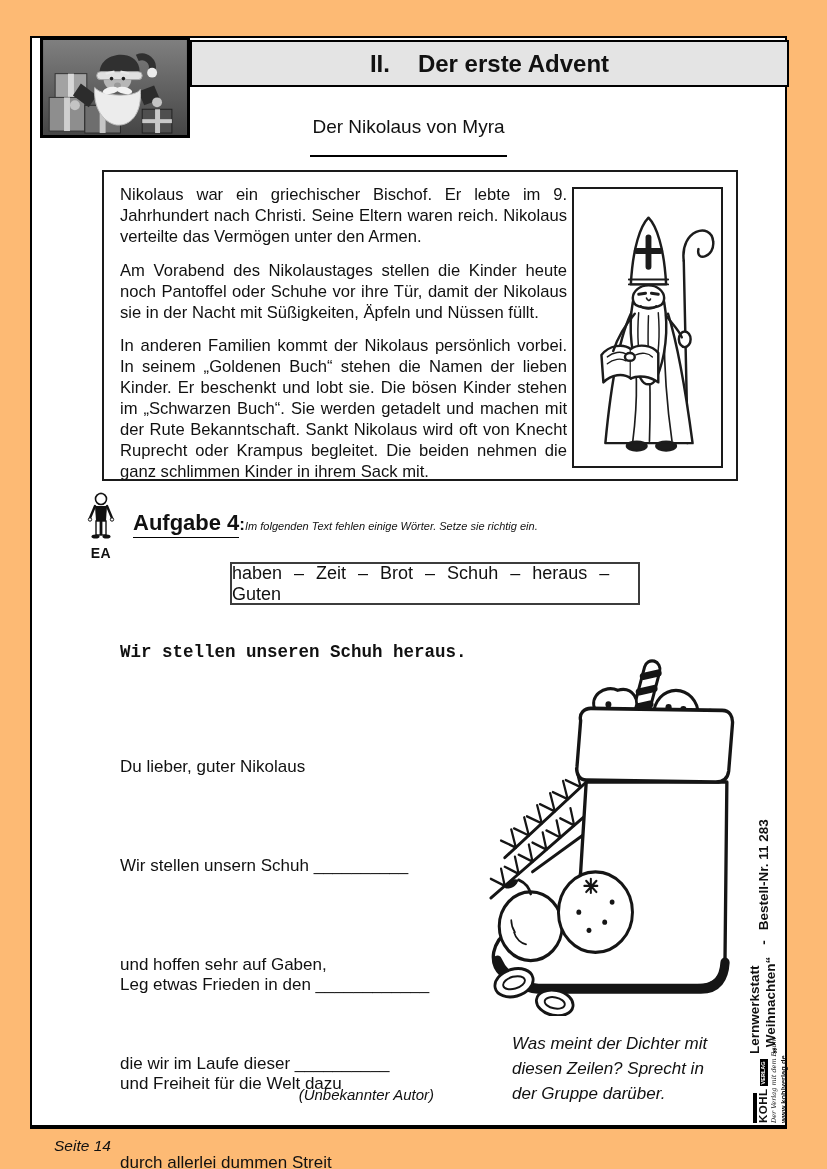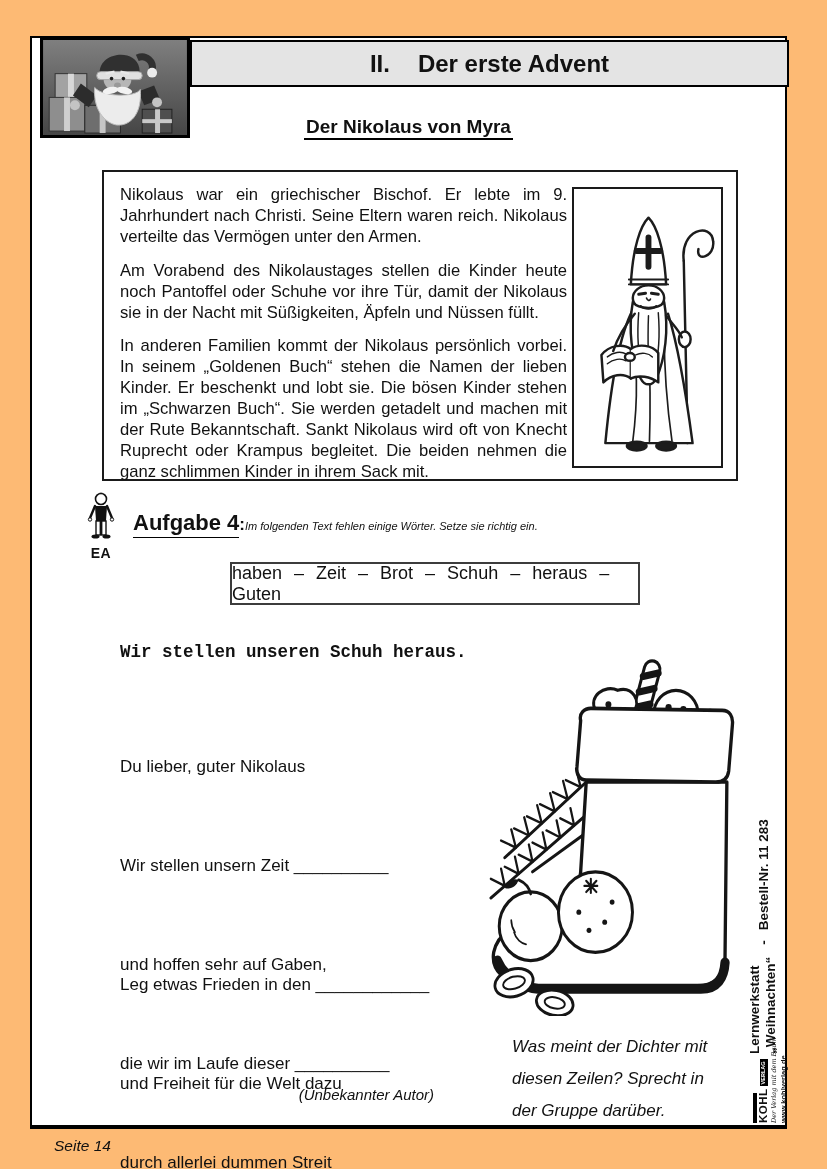--- a/index.html
+++ b/index.html
@@ -13,21 +13,21 @@
          border:3px solid #000;box-sizing:border-box;background:#555;z-index:3;}
   .santa-photo svg{display:block;width:100%;height:100%;}
 
   .title-bar{position:absolute;left:190px;top:40px;width:599px;height:47px;
          background:#e4e4e4;border:2px solid #000;box-sizing:border-box;
          display:flex;align-items:center;justify-content:center;z-index:2;}
   .title-bar .numeral{font-size:24px;font-weight:bold;}
   .title-bar .title{font-size:24px;font-weight:bold;margin-left:28px;}
 
   .subtitle-row{position:absolute;left:30px;top:116px;width:757px;text-align:center;}
-  .subtitle-row span{font-size:19px;font-weight:bold;border-bottom:2px solid #000;padding:0 2px 1px 2px;}
+  .subtitle-row span{font-size:19px;font-weight:normal;border-bottom:2px solid #000;padding:0 2px 18px 2px;}
 
   .info-box{position:absolute;left:102px;top:170px;width:636px;height:311px;
          border:2px solid #1a1a1a;box-sizing:border-box;background:#fff;}
   .info-text{position:absolute;left:16px;top:13px;width:447px;font-size:16.6px;line-height:1.26;text-align:justify;}
   .info-text p{margin:0 0 13px 0;}
   .nik-box{position:absolute;right:13px;top:15px;width:151px;height:281px;
          border:2px solid #1a1a1a;box-sizing:border-box;background:#fff;}
   .nik-box svg{display:block;width:100%;height:100%;}
 
   .ea-block{position:absolute;left:82px;top:492px;width:38px;text-align:center;}
@@ -46,21 +46,21 @@
   .stanza{position:absolute;left:120px;font-size:17px;line-height:33px;white-space:pre;}
   .stanza-1{top:684px;}
   .stanza-2{top:902px;}
   .poem-author{position:absolute;left:238px;top:1086px;width:196px;text-align:right;
          font-size:15px;font-style:italic;}
 
   .boot-illustration{position:absolute;left:440px;top:658px;width:310px;height:358px;}
   .boot-illustration svg{display:block;width:100%;height:100%;}
 
   .discussion{position:absolute;left:512px;top:1031px;width:210px;
-         font-size:17px;font-style:italic;line-height:32px;}
+         font-size:17px;font-style:italic;line-height:25px;}
 
   .margin-series{position:absolute;left:746px;top:1054px;width:235px;height:34px;
          transform:rotate(-90deg);transform-origin:0 0;
          display:flex;align-items:center;font-weight:bold;font-size:13.5px;}
   .margin-series .series-lines{line-height:16px;text-align:left;}
   .margin-series .series-sep{margin:0 10px 0 12px;}
 
   .publisher-logo{position:absolute;left:737px;top:1126px;width:72px;height:50px;
          transform:rotate(-90deg);transform-origin:0 0;display:flex;align-items:flex-end;}
   .logo-col{margin-left:3px;line-height:1;}
@@ -194,21 +194,21 @@
   </div>
 
   <div class="word-bank">
     <span>haben – Zeit – Brot – Schuh – heraus – Guten</span>
   </div>
 
   <div class="poem-heading">Wir stellen unseren Schuh heraus.</div>
 
   <div class="stanza stanza-1">
     <div>Du lieber, guter Nikolaus</div>
-    <div>Wir stellen unsern Zeit __________</div>
+    <div>Wir stellen unsern Schuh __________</div>
     <div>und hoffen sehr auf Gaben,</div>
     <div>die wir im Laufe dieser __________</div>
     <div>durch allerlei dummen Streit</div>
     
   </div>
 
   <div class="stanza stanza-2">
     <div>Leg etwas Frieden in den ____________</div>
     <div>und Freiheit für die Welt dazu</div>
     <div>und Stärke für die ______________ .</div>

